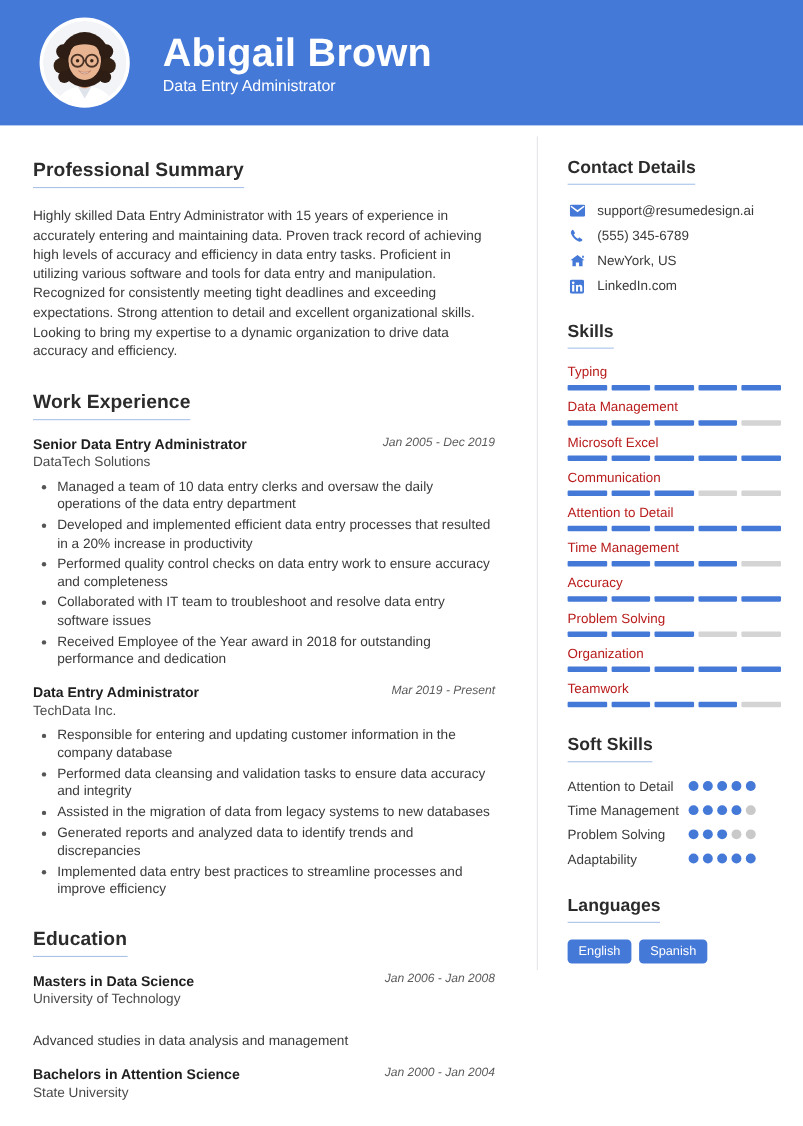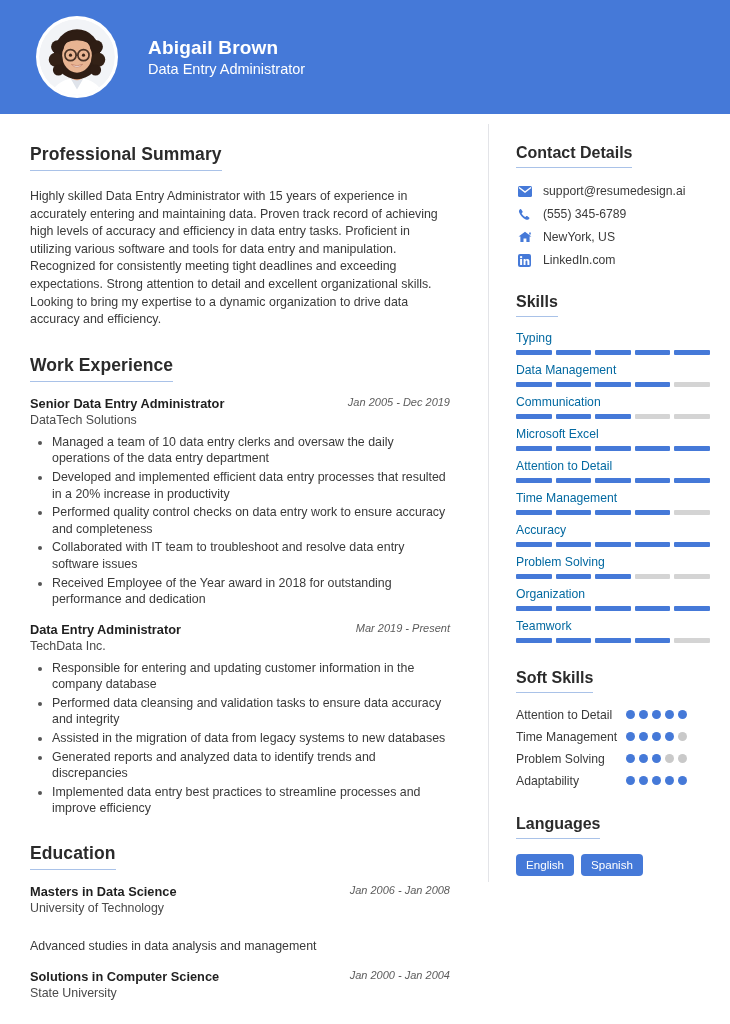--- a/index.html
+++ b/index.html
@@ -38,21 +38,21 @@
   .avatar {
     width: 100%;
     height: 100%;
     border-radius: 50%;
     overflow: hidden;
     display: block;
   }
   .avatar svg { display: block; width: 100%; height: 100%; }
   .header-text { margin-left: 30px; }
   .header-name {
-    font-size: 19px;
+    font-size: 36px;
     font-weight: bold;
     color: #ffffff;
     letter-spacing: .2px;
     line-height: 1.15;
   }
   .header-title {
     font-size: 14.5px;
     color: #ffffff;
     margin-top: 3px;
     font-weight: 400;
@@ -170,21 +170,21 @@
   .contact-text {
     font-size: 12.2px;
     color: #3a3a3a;
   }
 
   
   .skills-list { margin-top: 14px; }
   .skill-item { margin-bottom: 8px; }
   .skill-label {
     font-size: 12.2px;
-    color: #0369a1;
+    color: #b91c1c;
     margin-bottom: 5px;
   }
   .skill-bar {
     display: flex;
     gap: 4px;
   }
   .seg {
     flex: 1 1 0;
     height: 5px;
     border-radius: 1px;
@@ -339,21 +339,21 @@
           <div class="entry-head">
             <span class="entry-role">Masters in Data Science</span>
             <span class="entry-date">Jan 2006 - Jan 2008</span>
           </div>
           <div class="entry-org">University of Technology</div>
           <div class="entry-desc">Advanced studies in data analysis and management</div>
         </div>
 
         <div class="entry">
           <div class="entry-head">
-            <span class="entry-role">Solutions in Computer Science</span>
+            <span class="entry-role">Bachelors in Attention Science</span>
             <span class="entry-date">Jan 2000 - Jan 2004</span>
           </div>
           <div class="entry-org">State University</div>
           <div class="entry-desc">Foundational knowledge in computer science and programming</div>
         </div>
       </div>
 
     </div>
 
     <div class="divider"></div>
@@ -426,37 +426,37 @@
             <div class="skill-label">Data Management</div>
             <div class="skill-bar">
                 <span class="seg on"></span>
                 <span class="seg on"></span>
                 <span class="seg on"></span>
                 <span class="seg on"></span>
                 <span class="seg"></span>
               </div>
           </div>
           <div class="skill-item">
+            <div class="skill-label">Microsoft Excel</div>
+            <div class="skill-bar">
+                <span class="seg on"></span>
+                <span class="seg on"></span>
+                <span class="seg on"></span>
+                <span class="seg on"></span>
+                <span class="seg on"></span>
+              </div>
+          </div>
+          <div class="skill-item">
             <div class="skill-label">Communication</div>
             <div class="skill-bar">
                 <span class="seg on"></span>
                 <span class="seg on"></span>
                 <span class="seg on"></span>
                 <span class="seg"></span>
                 <span class="seg"></span>
-              </div>
-          </div>
-          <div class="skill-item">
-            <div class="skill-label">Microsoft Excel</div>
-            <div class="skill-bar">
-                <span class="seg on"></span>
-                <span class="seg on"></span>
-                <span class="seg on"></span>
-                <span class="seg on"></span>
-                <span class="seg on"></span>
               </div>
           </div>
           <div class="skill-item">
             <div class="skill-label">Attention to Detail</div>
             <div class="skill-bar">
                 <span class="seg on"></span>
                 <span class="seg on"></span>
                 <span class="seg on"></span>
                 <span class="seg on"></span>
                 <span class="seg on"></span>

